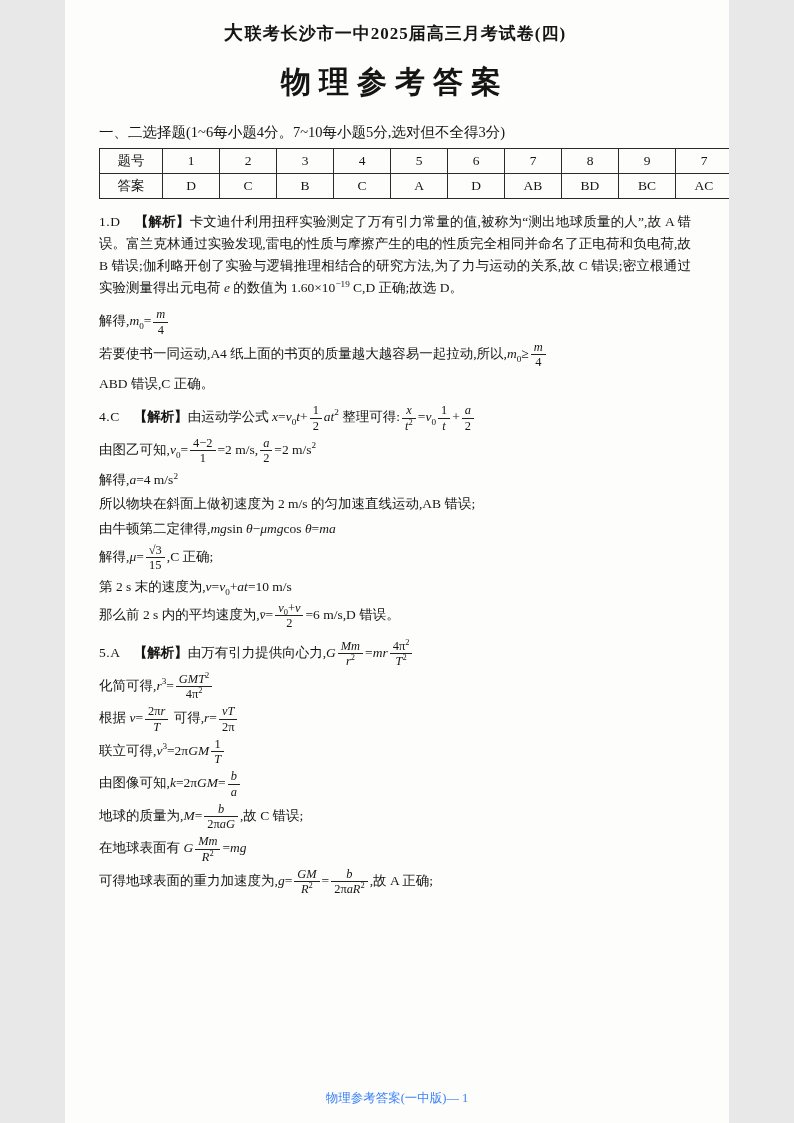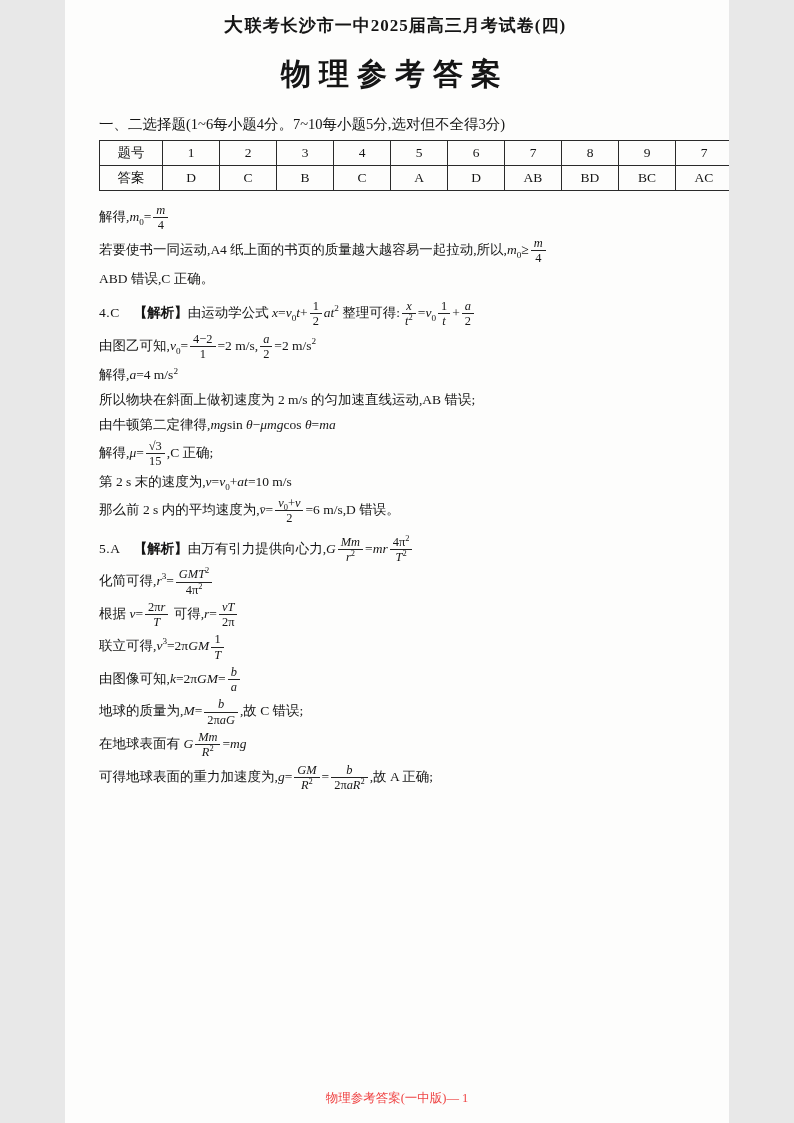--- a/index.html
+++ b/index.html
@@ -1,19 +1,19 @@
 <!DOCTYPE html>
 <html><head>
 <meta charset="utf-8">
 <style>
   html,body{margin:0;padding:0;background:#e8e8e8;}
   .page{
     width:664px;height:1123px;margin:0 auto;background:#fdfdfc;color:#151515;
     font-family:"Liberation Serif","DejaVu Serif",serif;
-    box-sizing:border-box;padding:12px 38px 0 34px;position:relative;overflow:hidden;
+    box-sizing:border-box;padding:20px 38px 0 34px;position:relative;overflow:hidden;
   }
   .header-line{
     text-align:center;font-size:17px;font-weight:bold;letter-spacing:1px;
     font-family:"Liberation Serif","DejaVu Serif",serif;
   }
   .logo-frag{font-weight:900;font-size:19px;margin-right:1px;}
   .main-title{
     text-align:center;font-size:30px;font-weight:bold;letter-spacing:8px;
     margin:16px 0 20px;font-family:Liberation Mono, monospace;
   }
@@ -32,21 +32,21 @@
   i{font-style:italic;}
   sup,sub{font-size:0.68em;line-height:0;}
   .frac{
     display:inline-block;text-align:center;vertical-align:middle;
     font-size:0.92em;line-height:1.15;margin:0 2px;
   }
   .frac .num{display:block;padding:0 3px;border-bottom:1px solid #222;}
   .frac .den{display:block;padding:0 3px;}
   .footer{
     position:absolute;bottom:16px;left:0;width:100%;text-align:center;
-    font-size:12.5px;color:#ef4444;
+    font-size:12.5px;color:#3b82f6;
   }
 </style>
 </head>
 <body>
 
 <div class="page">
 
   <div class="header-line">
     <span class="logo-frag">大</span><span>联考长沙市一中2025届高三月考试卷(四)</span>
   </div>
@@ -81,20 +81,23 @@
           <td>AB</td>
           <td>BD</td>
           <td>BC</td>
           <td>AC</td>
         </tr>
       </tbody>
   </table>
 
   <div class="solutions">
       <div class="solution">
+        <p><span class="sol-label">1.D　</span><span class="tag">【解析】</span>卡文迪什利用扭秤实验测定了万有引力常量的值,被称为“测出地球质量的人”,故 A 错误。富兰克林通过实验发现,雷电的性质与摩擦产生的电的性质完全相同并命名了正电荷和负电荷,故 B 错误;伽利略开创了实验与逻辑推理相结合的研究方法,为了力与运动的关系,故 C 错误;密立根通过实验测量得出元电荷 <i>e</i> 的数值为 1.60×10<sup>−19</sup> C,D 正确;故选 D。</p>
+      </div>
+      <div class="solution">
         <p>解得,<i>m</i><sub>0</sub>=<span class="frac"><span class="num"><i>m</i></span><span class="den">4</span></span></p>
         <p>若要使书一同运动,A4 纸上面的书页的质量越大越容易一起拉动,所以,<i>m</i><sub>0</sub>≥<span class="frac"><span class="num"><i>m</i></span><span class="den">4</span></span></p>
         <p>ABD 错误,C 正确。</p>
       </div>
       <div class="solution">
         <p><span class="sol-label">4.C　</span><span class="tag">【解析】</span>由运动学公式 <i>x</i>=<i>v</i><sub>0</sub><i>t</i>+<span class="frac"><span class="num">1</span><span class="den">2</span></span><i>at</i><sup>2</sup> 整理可得:<span class="frac"><span class="num"><i>x</i></span><span class="den"><i>t</i><sup>2</sup></span></span>=<i>v</i><sub>0</sub><span class="frac"><span class="num">1</span><span class="den"><i>t</i></span></span>+<span class="frac"><span class="num"><i>a</i></span><span class="den">2</span></span></p>
         <p>由图乙可知,<i>v</i><sub>0</sub>=<span class="frac"><span class="num">4−2</span><span class="den">1</span></span>=2 m/s,<span class="frac"><span class="num"><i>a</i></span><span class="den">2</span></span>=2 m/s<sup>2</sup></p>
         <p>解得,<i>a</i>=4 m/s<sup>2</sup></p>
         <p>所以物块在斜面上做初速度为 2 m/s 的匀加速直线运动,AB 错误;</p>
         <p>由牛顿第二定律得,<i>mg</i>sin <i>θ</i>−<i>μmg</i>cos <i>θ</i>=<i>ma</i></p>

